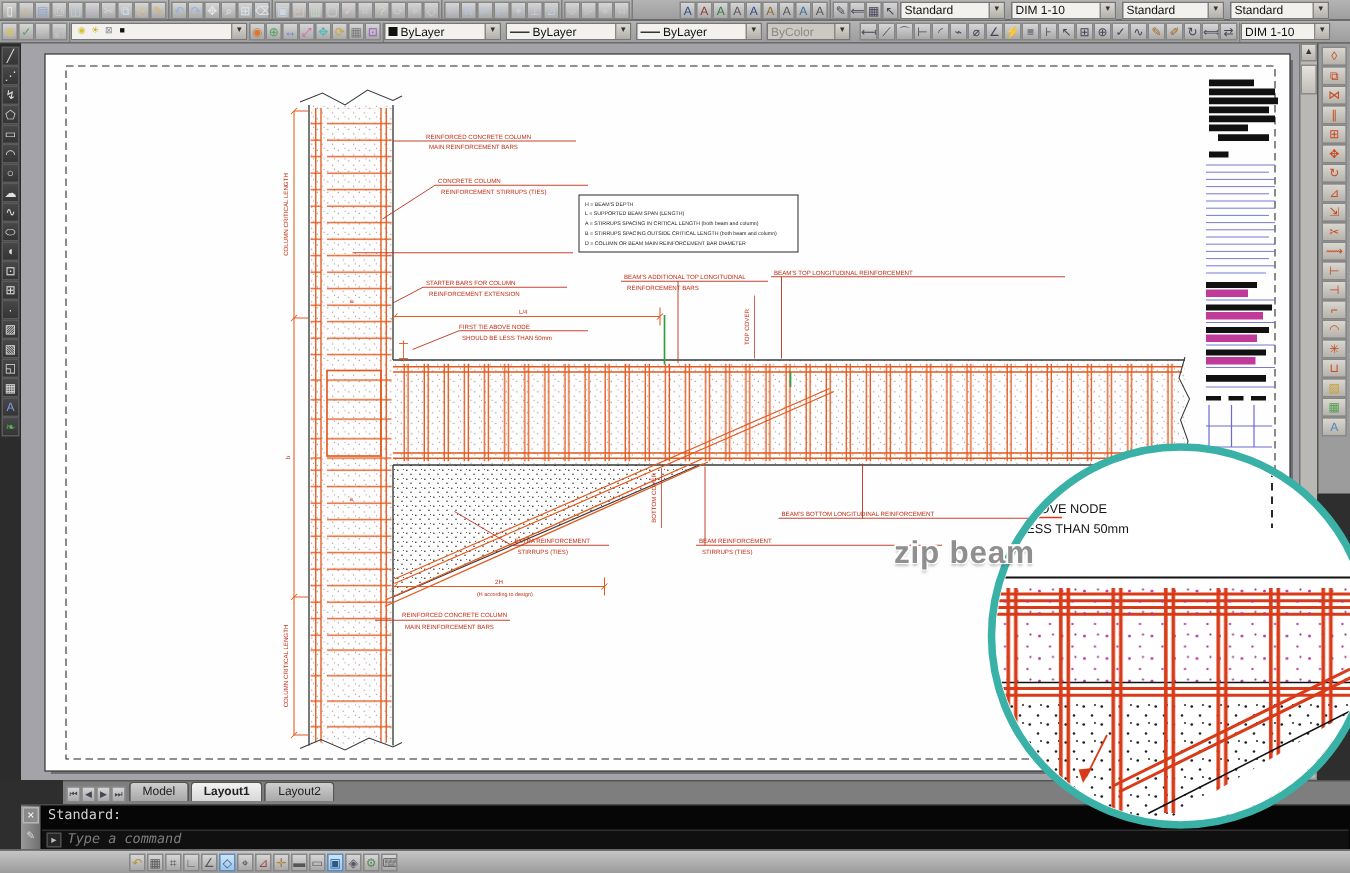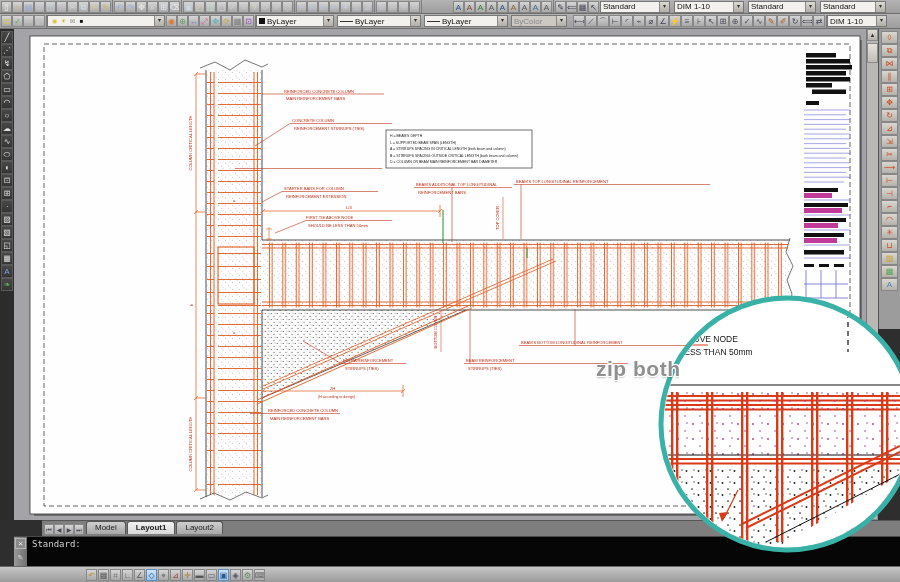--- a/index.html
+++ b/index.html
@@ -487,20 +487,24 @@
     <div class="tab active">Layout1</div>
     <div class="tab">Layout2</div>
   </div>
 
   <div class="cmdwin">
     <div class="cmd-grip">
       <div class="cmd-close">×</div>
       <div class="cmd-tool">✎</div>
     </div>
     <div class="cmd-hist">Standard:</div>
+    <div class="cmd-line">
+      <span class="cmd-icon">▸</span>
+      <span class="cmd-prompt">Type a command</span>
+    </div>
   </div>
 
   <div class="statusbar">
     <div class="lead"></div>
     <div class="tgroup" style="border:none">
 
     <span class="ticon" style="color: rgb(184, 144, 48);">↶</span>
         <span class="ticon" style="color: rgb(85, 85, 85);">▦</span>
         <span class="ticon" style="color: rgb(85, 85, 85);">⌗</span>
         <span class="ticon" style="color: rgb(85, 85, 85);">∟</span>
@@ -554,15 +558,15 @@
         <path d="M742 524 L900 446 M746 528 L904 450" stroke="#d93b18" stroke-width="2" fill="none"></path>
         <path d="M766 542 L916 466" stroke="#111" stroke-width="1" fill="none"></path>
         <path d="M738 490 L724 518" stroke="#d93b18" stroke-width="1.2" fill="none"></path>
         <polygon points="722,522 728,512 719,513" fill="#d93b18"></polygon>
         <text class="magtxt" x="640" y="342">FIRST TIE ABOVE NODE</text>
         <text class="magtxt" x="628" y="355">SHOULD BE LESS THAN 50mm</text>
       </g>
     </svg>
   </div>
 
-  <div class="ziplabel">zip both</div>
+  <div class="ziplabel">zip beam</div>
 
 </div>
 
 </body></html>

